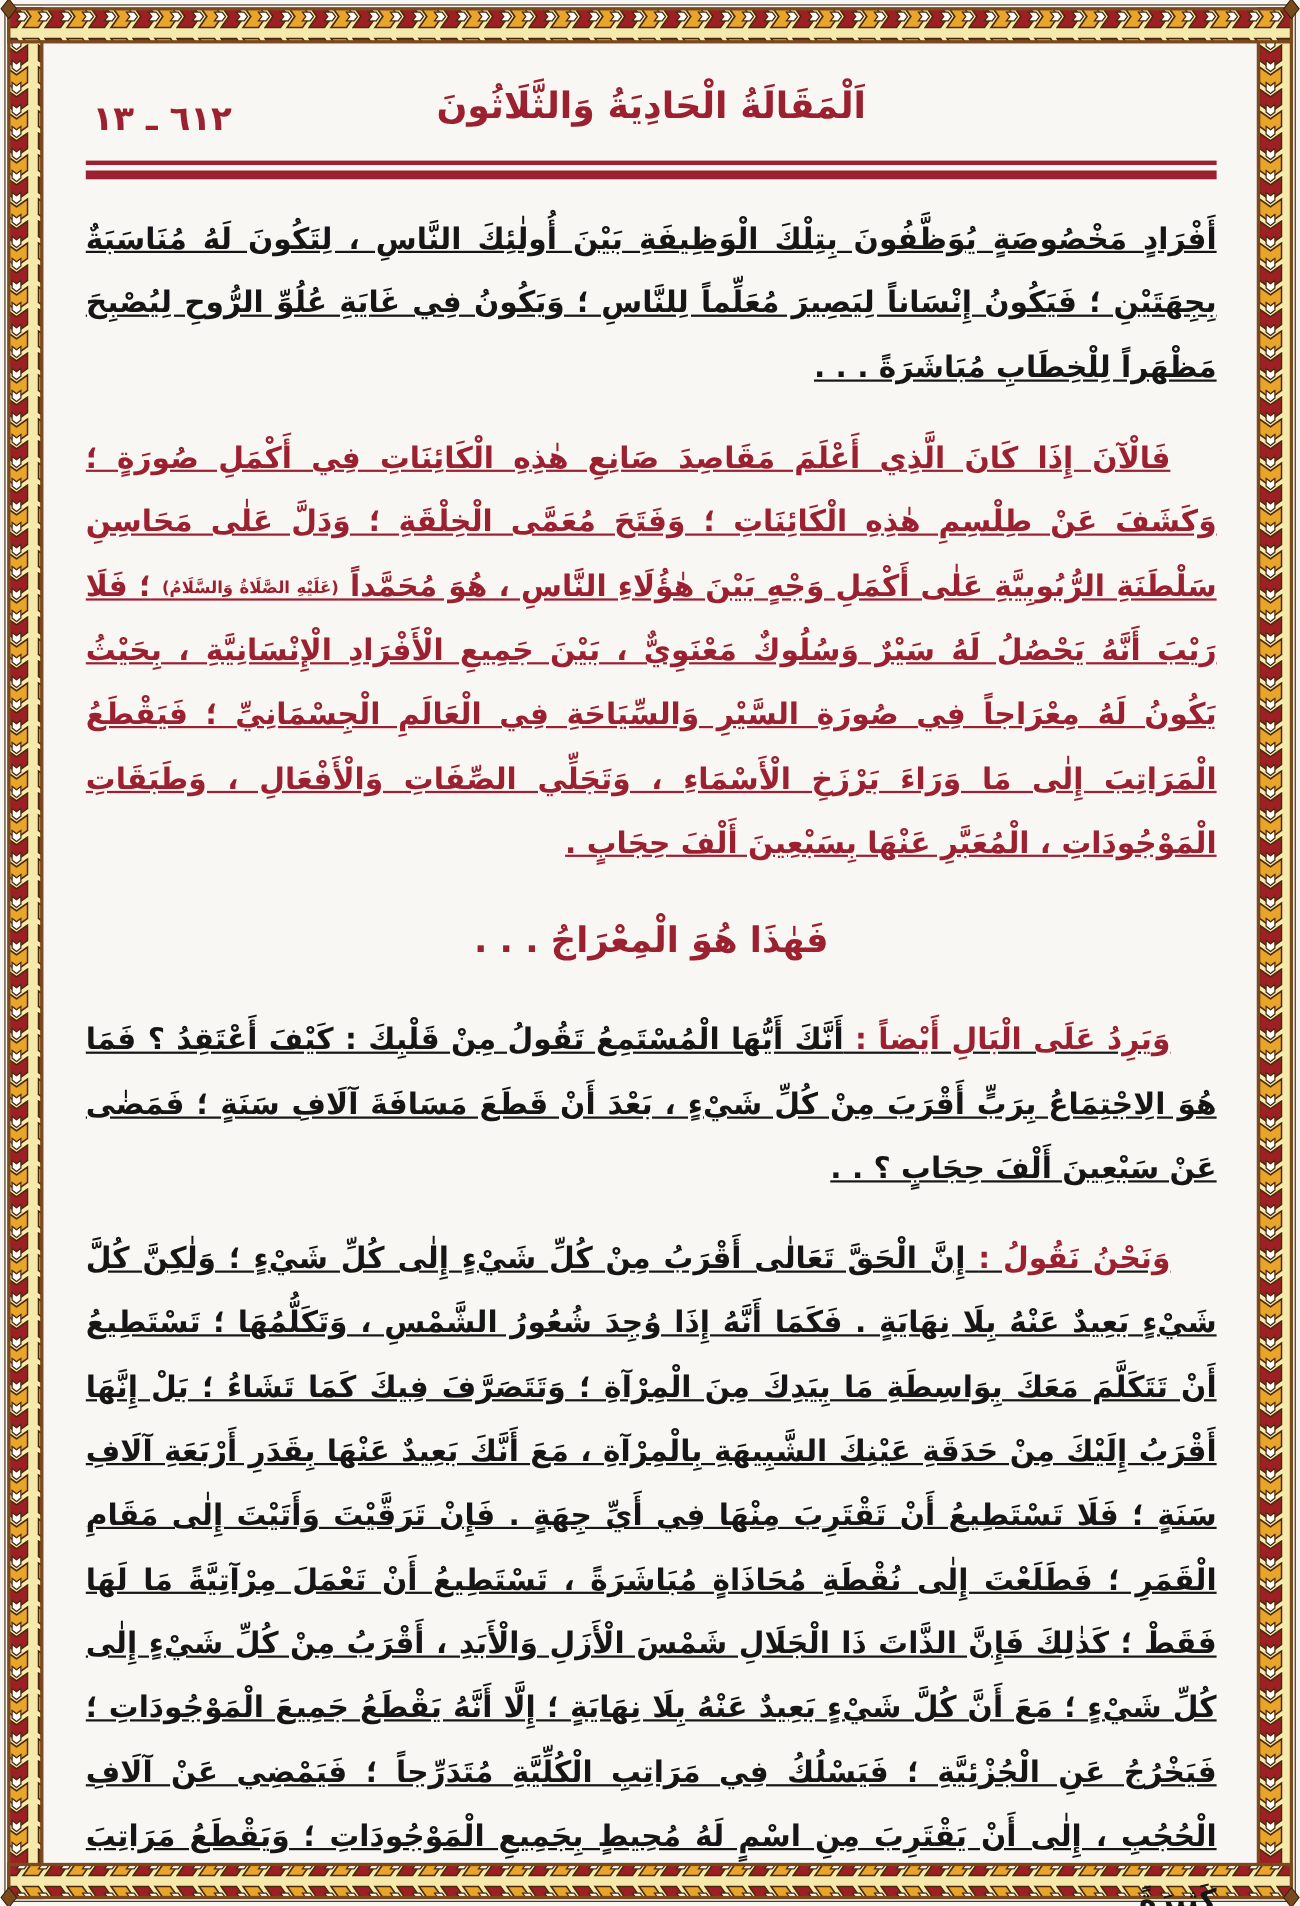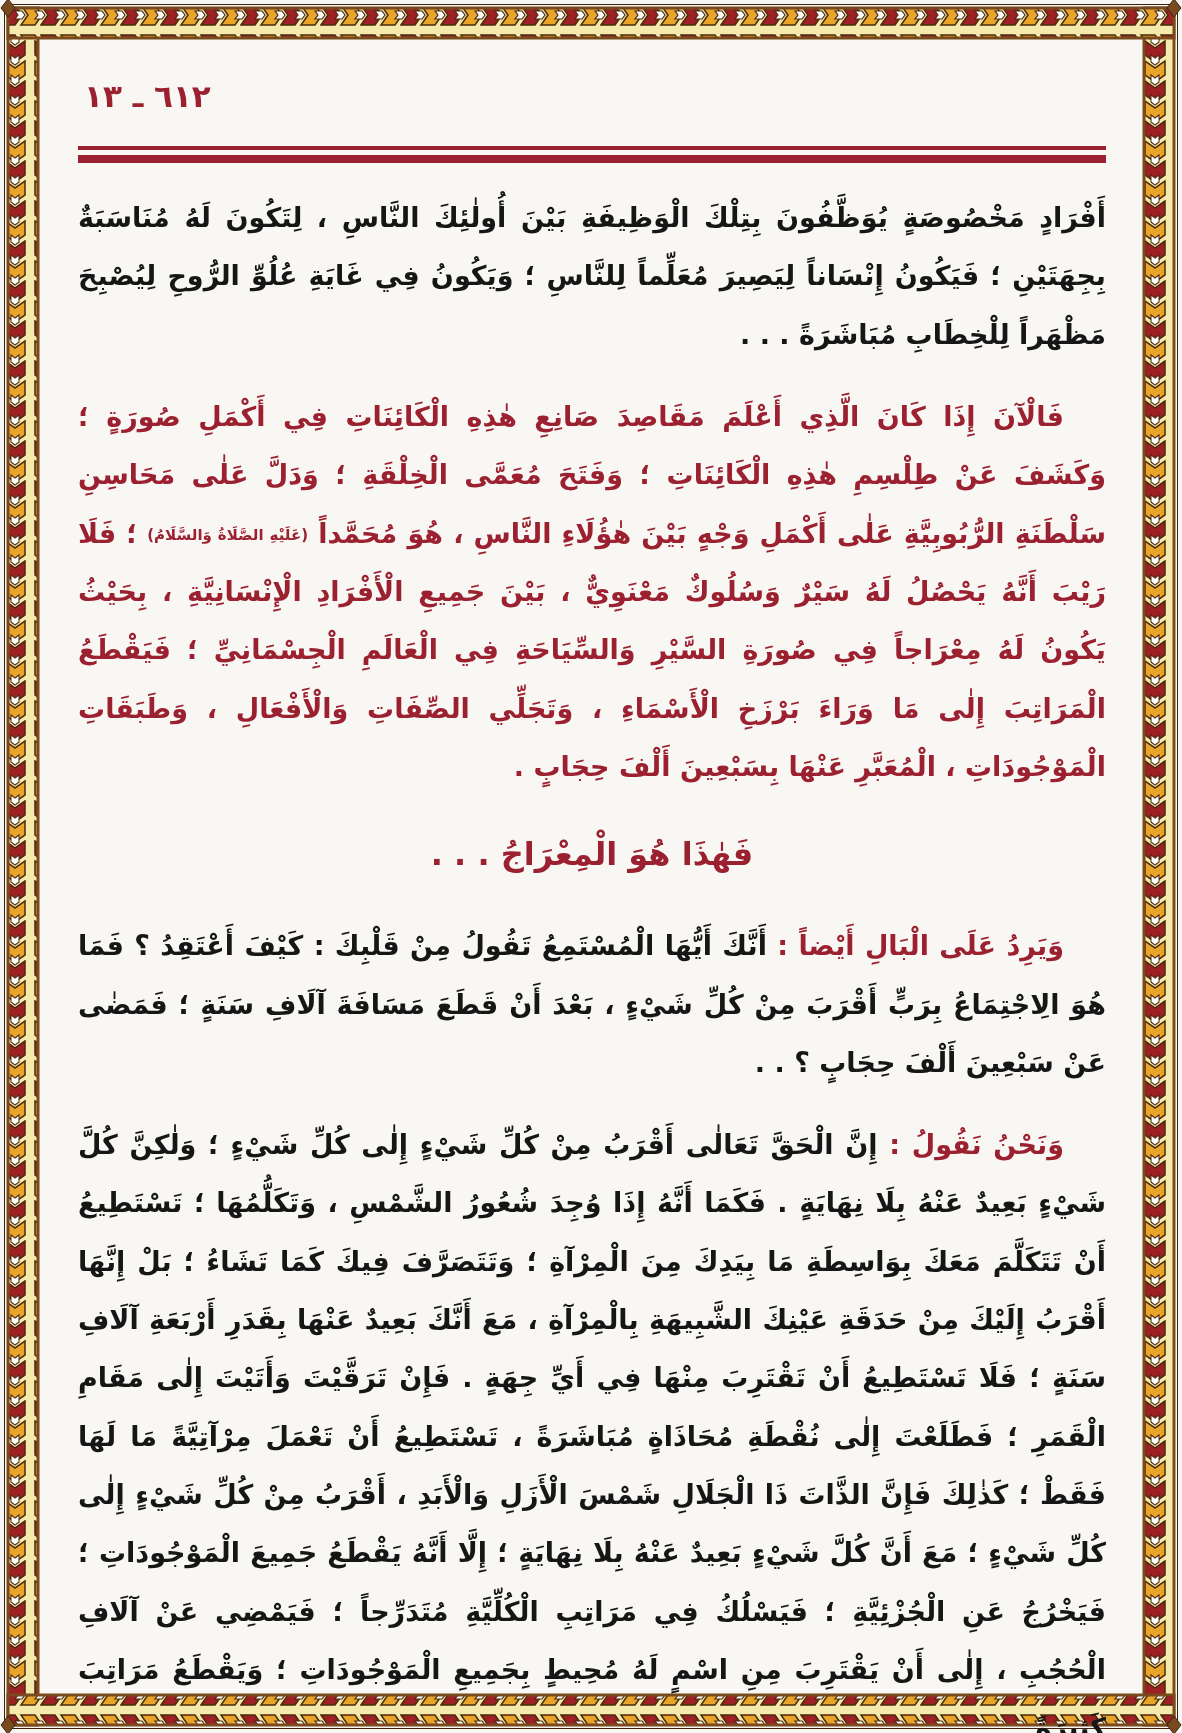--- a/index.html
+++ b/index.html
@@ -25,38 +25,39 @@
     width:100%;height:100%;
   }
   .header-row{position:relative;height:64px;margin-top:32px;}
   .page-title{
     position:absolute;right:50%;transform:translateX(50%);
     top:0;
     color:var(--accent-red,#9c2130);
     font-size:33px;font-weight:bold;white-space:nowrap;
   }
   .page-number{
-    position:absolute;left:6px;top:2px;
+    position:absolute;left:6px;top:14px;
     color:var(--accent-red,#9c2130);
     font-size:31px;font-weight:bold;white-space:nowrap;
     direction:rtl;
   }
   .double-rule{
     height:5px;
     border-top:4px solid var(--accent-red,#9c2130);
     border-bottom:8px solid var(--accent-red,#9c2130);
     margin:6px 0 26px 0;
   }
   .para{
     font-size:27px;
     line-height:2.16;
     font-weight:bold;
     text-align:justify;
     margin:0 0 24px 0;
     color:var(--ink,#161616);
+    text-decoration:underline;
   }
   .para.indent{text-indent:42px;}
   .para.red-para{color:var(--accent-red,#9c2130);}
   .lead{color:var(--accent-red,#9c2130);}
   .honorific{
     font-size:15px;
     font-weight:bold;
     letter-spacing:0;
     vertical-align:3px;
   }
@@ -109,20 +110,21 @@
 
     <path d="M8,-1 L15,8 L8,17 L1,8 Z" fill="#7a4a1f" stroke="#3a220c" stroke-width="1"></path>
     <path d="M1174,-1 L1181,8 L1174,17 L1167,8 Z" fill="#7a4a1f" stroke="#3a220c" stroke-width="1"></path>
     <path d="M8,1716 L15,1725 L8,1734 L1,1725 Z" fill="#7a4a1f" stroke="#3a220c" stroke-width="1"></path>
     <path d="M1174,1716 L1181,1725 L1174,1734 L1167,1725 Z" fill="#7a4a1f" stroke="#3a220c" stroke-width="1"></path>
   </svg>
 
   <div class="content">
 
     <div class="header-row">
+      <div class="page-title">اَلْمَقَالَةُ الْحَادِيَةُ وَالثَّلَاثُونَ</div>
       <div class="page-number">٦١٢ ـ ١٣</div>
     </div>
 
     <div class="double-rule"></div>
 
     <p class="para">
       <span>أَفْرَادٍ مَخْصُوصَةٍ يُوَظَّفُونَ بِتِلْكَ الْوَظِيفَةِ بَيْنَ أُولٰئِكَ النَّاسِ ، لِتَكُونَ لَهُ مُنَاسَبَةٌ بِجِهَتَيْنِ ؛ فَيَكُونُ إِنْسَاناً لِيَصِيرَ مُعَلِّماً لِلنَّاسِ ؛ وَيَكُونُ فِي غَايَةِ عُلُوِّ الرُّوحِ لِيُصْبِحَ مَظْهَراً لِلْخِطَابِ مُبَاشَرَةً . . .</span>
     </p>
 
     <p class="para red-para indent">

